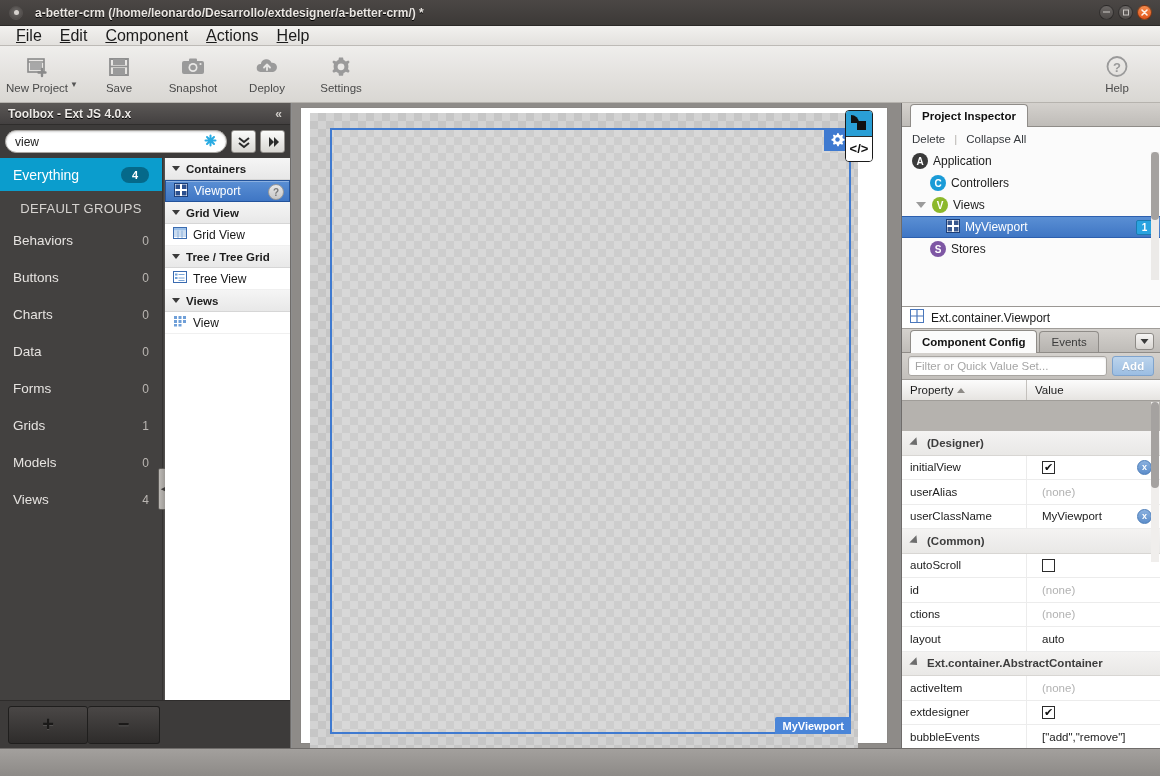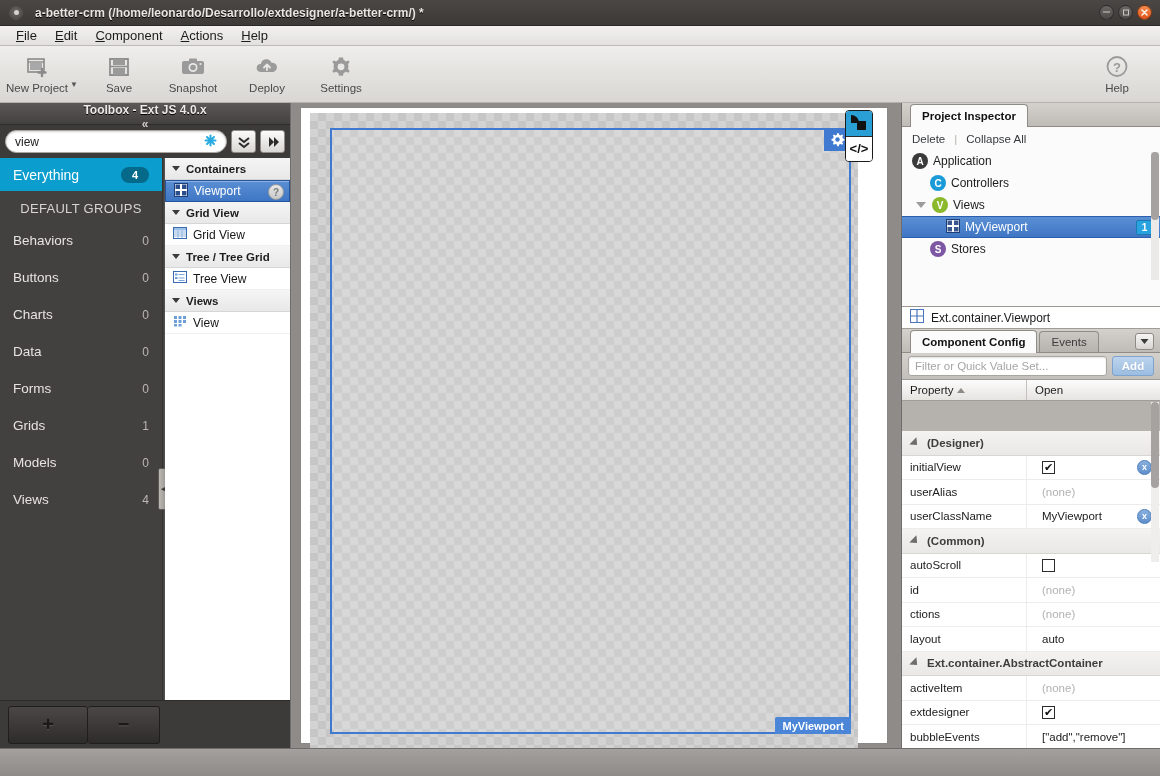--- a/index.html
+++ b/index.html
@@ -46,21 +46,21 @@
   .win-btn.min span{ width:7px;height:1.5px;background:#cbc7c4;font-size:0;}
   .win-btn.max span{ width:6px;height:6px;border:1.5px solid #cbc7c4;font-size:0;}
 
   
   .menubar {
     position:absolute; left:0; top:26px; width:1160px; height:20px;
     background:linear-gradient(to bottom,#f2f1ef,#e3e1de);
     border-bottom:1px solid #bdbab6;
     display:flex; align-items:center; padding-left:7px;
   }
-  .menu-item { font-size:13px; color:#1b1b1b; padding:1px 9px; cursor:default; }
+  .menu-item { font-size:16px; color:#1b1b1b; padding:1px 9px; cursor:default; }
   .menu-item u { text-decoration:underline; }
 
   
   .toolbar {
     position:absolute; left:0; top:46px; width:1160px; height:57px;
     background:linear-gradient(to bottom,#efeeec 0%, #e4e2df 50%, #d9d7d3 100%);
     border-bottom:1px solid #b6b3ae;
     display:flex; align-items:flex-start; padding-top:4px;
   }
   .tb-btn {
@@ -78,22 +78,21 @@
 
   
   .toolbox {
     position:absolute; left:0; top:103px; width:291px; height:645px;
     background:#3d3b3a; border-right:1px solid #6f6c6a;
   }
   .tbx-header {
     height:22px; background:linear-gradient(to bottom,#5b5856,#434040);
     border-bottom:1px solid #2f2d2c;
     display:flex; align-items:center; justify-content:space-between;
-    padding:0 8px;
-    flex-direction:column;
+    padding:8px 8px;
   }
   .tbx-title { color:#ece9e6; font-size:12px; font-weight:bold; text-shadow:0 1px 0 #000;}
   .tbx-collapse { color:#cfccc8; font-size:12px; font-weight:bold; cursor:pointer;}
   .tbx-search-row {
     height:33px; background:#3d3b3a; display:flex; align-items:center;
     padding:0 5px; gap:4px;
   }
   .search-wrap {
     flex:1; height:23px; background:#fff; border-radius:12px;
     border:1px solid #a9a6a2; display:flex; align-items:center;
@@ -709,21 +708,21 @@
         </div>
         <div class="add-btn">Add</div>
       </div>
 
       <div class="grid-head">
         <div class="gh-prop">
           <span>Property</span>
           <span class="sortasc"></span>
         </div>
         <div class="gh-val">
-          <span>Open</span>
+          <span>Value</span>
         </div>
       </div>
 
       <div class="grid-body">
 
         <div class="grow group">
           <span class="gtri"></span>
           <span>(Designer)</span>
         </div>
 

